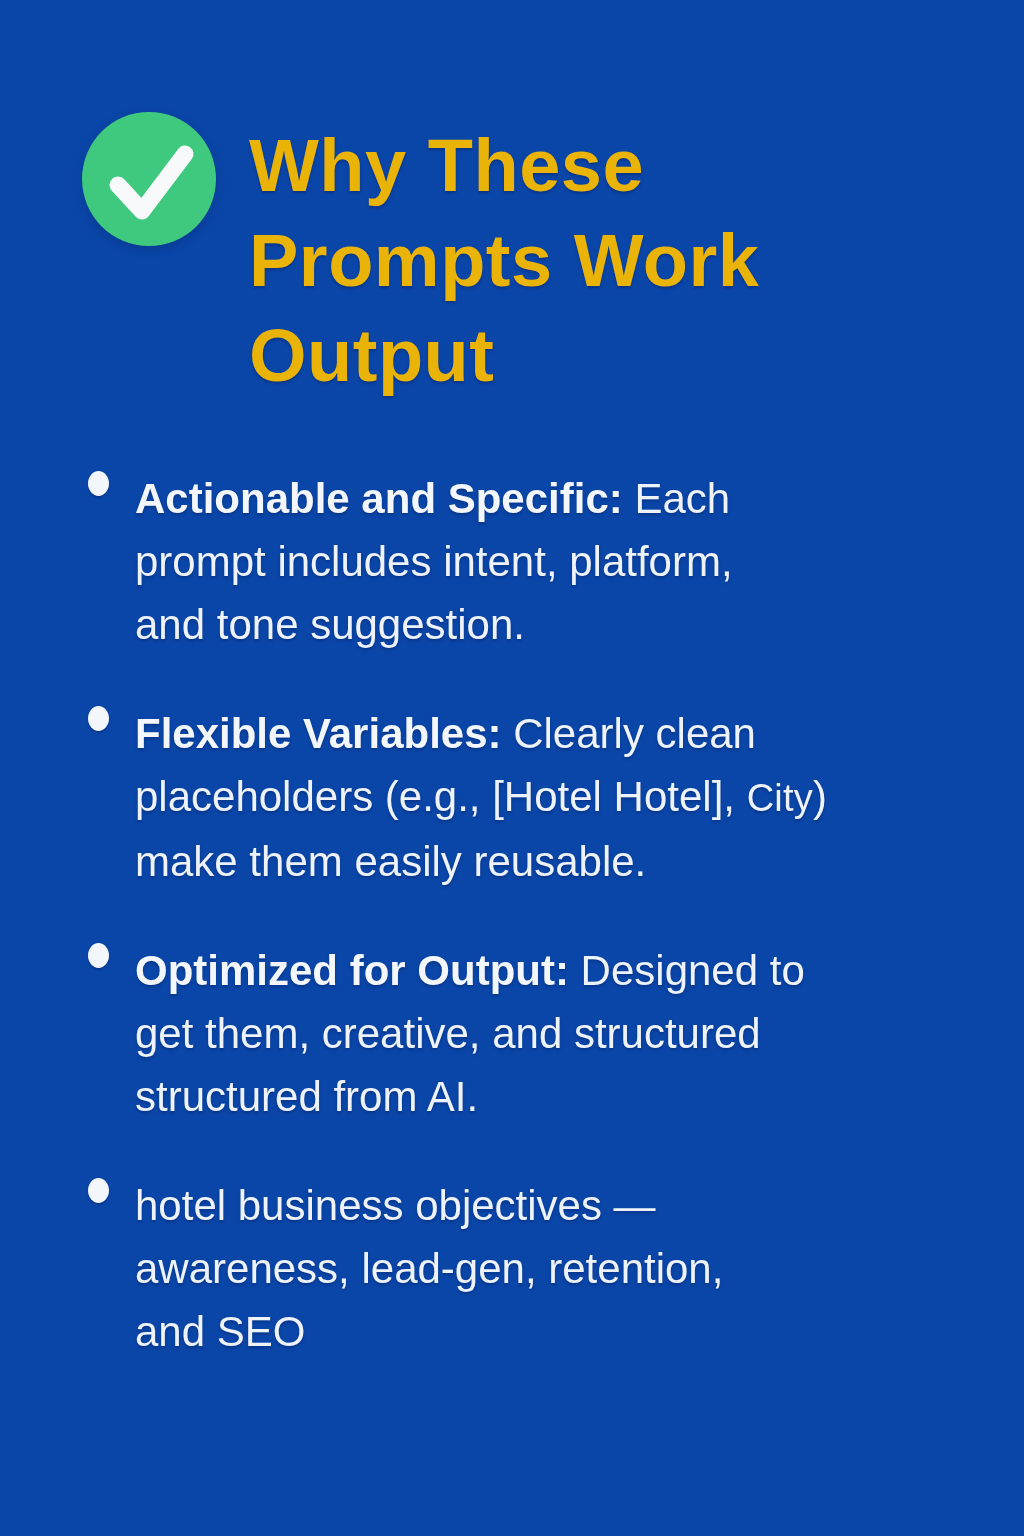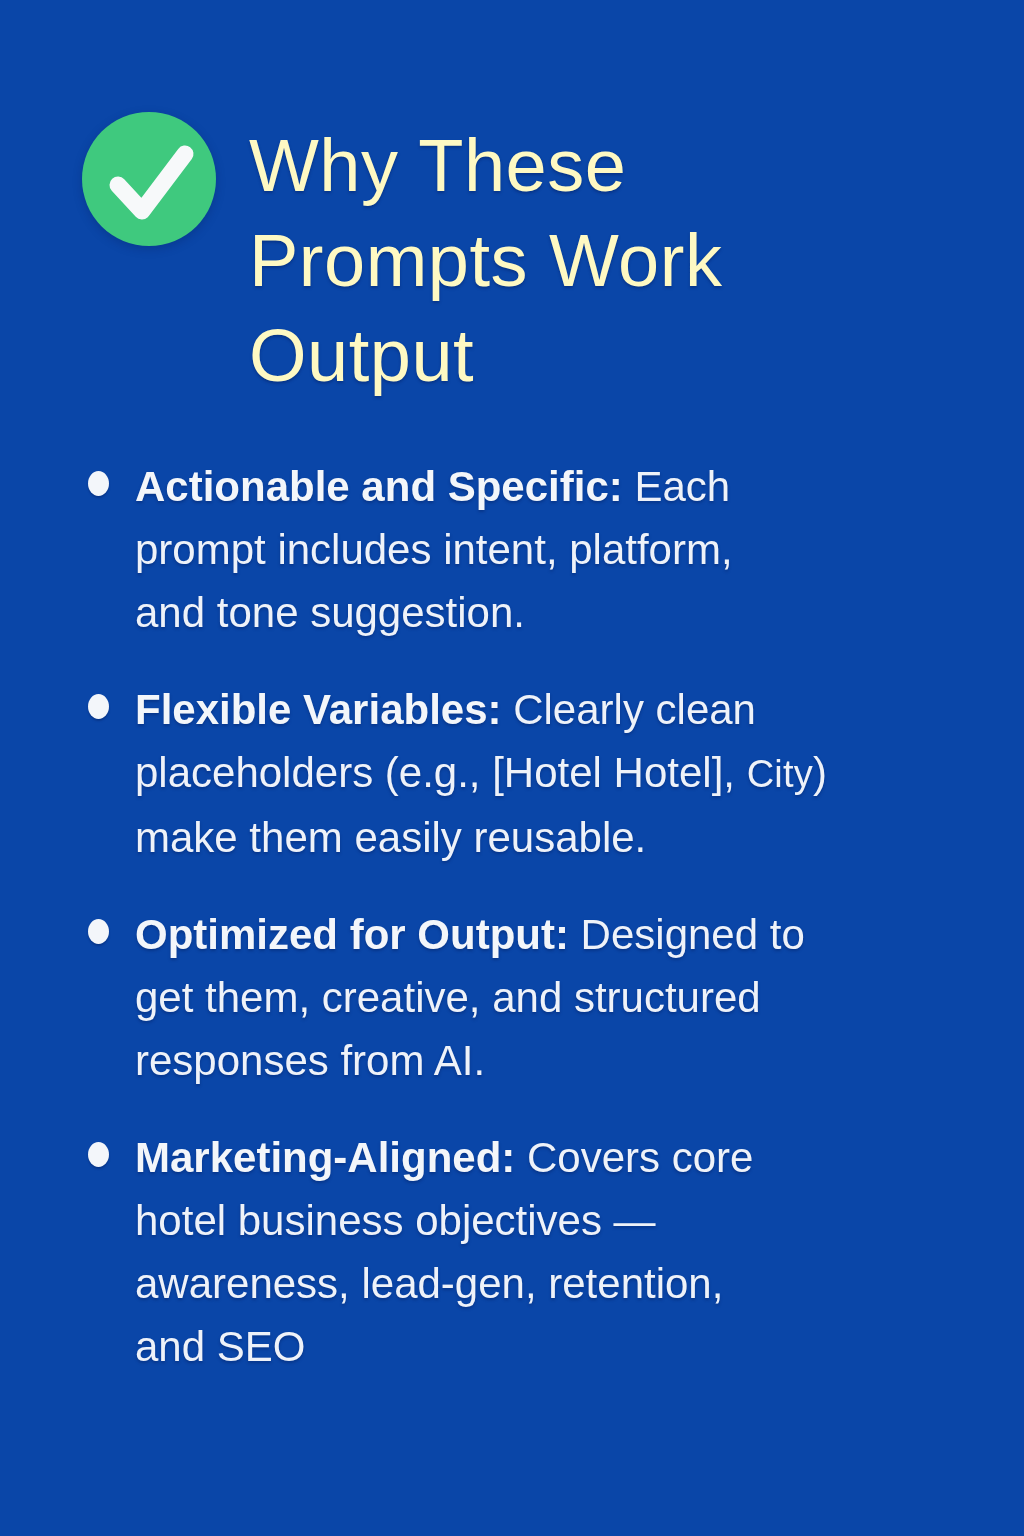--- a/index.html
+++ b/index.html
@@ -37,22 +37,22 @@
     box-shadow: 0 3px 10px rgba(2, 25, 80, 0.25);
   }
   .check-badge svg {
     display: block;
   }
   .title {
     margin: 0;
     padding-top: 6px;
     font-size: 74px;
     line-height: 95px;
-    font-weight: 400;
-    color: #fef9c3;
+    font-weight: 700;
+    color: #eab308;
     letter-spacing: 0.5px;
     text-shadow: 0 2px 3px rgba(2, 25, 90, 0.40);
   }
 
   
   .bullets {
     position: absolute;
     left: 84px;
     top: 455px;
     width: 880px;
@@ -70,20 +70,21 @@
     background: #f3f6fa;
     margin: 16px 0 0 4px;
     box-shadow: 0 2px 2px rgba(2, 25, 90, 0.35);
   }
   .btext {
     margin-left: 26px;
     font-size: 42px;
     line-height: 63px;
     color: #eef2f9;
     text-shadow: 0 2px 3px rgba(2, 25, 90, 0.38);
+    margin-top: 12px;
   }
   .btext .line { white-space: nowrap; }
   .btext .b { font-weight: 700; color: #f3f6fa; }
   .btext .small { font-size: 38px; letter-spacing: 0.2px; }
 </style>
 </head>
 <body>
 
 <div class="poster">
 
@@ -115,27 +116,26 @@
           <div class="line"><span class="b">Flexible Variables:</span><span> Clearly clean</span></div>
           <div class="line"><span>placeholders (e.g., [Hotel Hotel], </span><span class="small">City</span><span>)</span></div>
           <div class="line"><span>make them easily reusable.</span></div>
         </div>
       </div>
       <div class="bullet">
         <span class="dot"></span>
         <div class="btext">
           <div class="line"><span class="b">Optimized for Output:</span><span> Designed to</span></div>
           <div class="line"><span>get them, creative, and structured</span></div>
-          <div class="line"><span>responses from AI.</span></div>
+          <div class="line"><span>structured from AI.</span></div>
         </div>
       </div>
       <div class="bullet">
         <span class="dot"></span>
         <div class="btext">
-          <div class="line"><span class="b">Marketing-Aligned:</span><span> Covers core</span></div>
           <div class="line"><span>hotel business objectives —</span></div>
           <div class="line"><span>awareness, lead-gen, retention,</span></div>
           <div class="line"><span>and SEO</span></div>
         </div>
       </div>
     </div>
 
 </div>
 
 </body></html>

